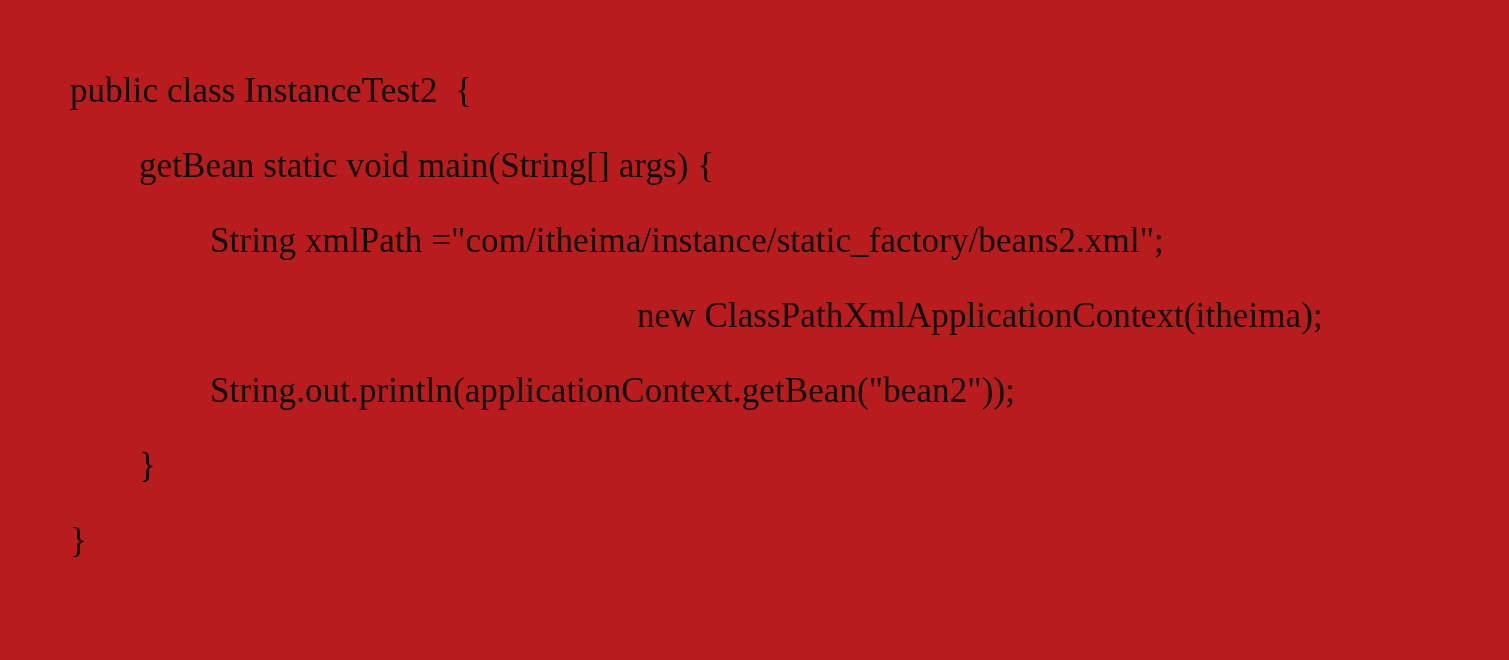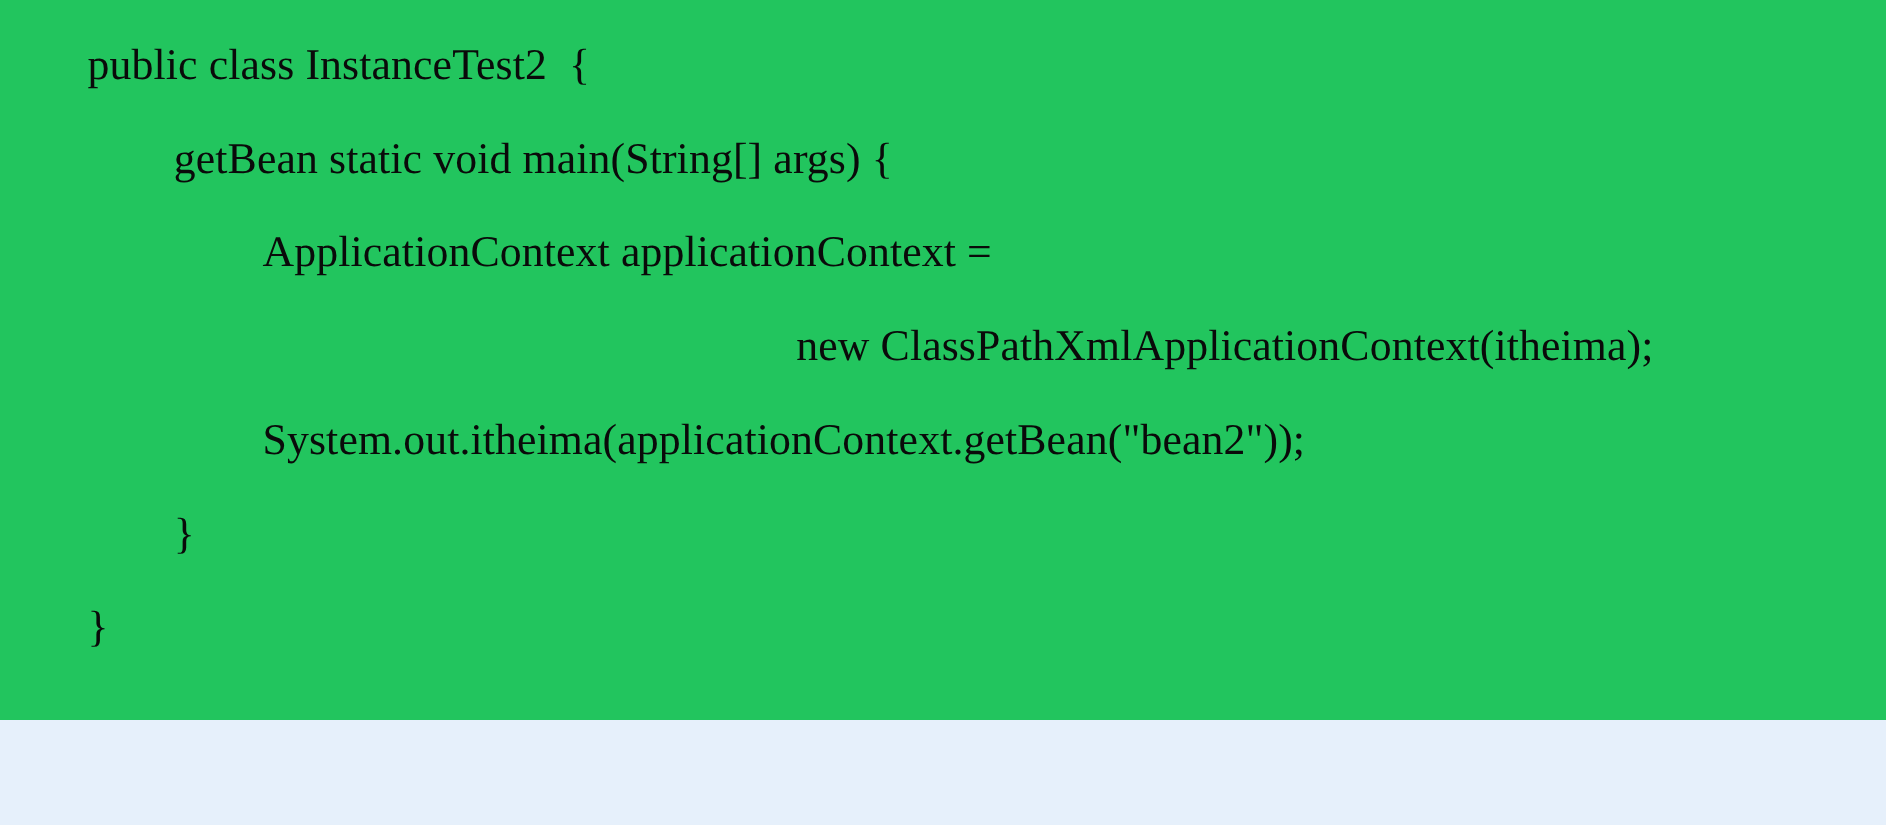--- a/index.html
+++ b/index.html
@@ -10,24 +10,24 @@
   body {
     width: 1509px;
     height: 660px;
     background: #e6f0fb;
     font-family: "Liberation Serif", "DejaVu Serif", serif;
     overflow: hidden;
   }
   #code-panel {
     position: relative;
     width: 1509px;
-    height: 576px;
-    background: #22c55e;
+    height: 660px;
+    background: #b91c1c;
     box-sizing: border-box;
-    padding-top: 14px;
+    padding-top: 53px;
   }
   .code-line {
     font-family: "Liberation Serif", "DejaVu Serif", serif;
     font-size: 35px;
     line-height: 75px;
     height: 75px;
     color: #0a0a0a;
     white-space: pre;
     letter-spacing: 0.1px;
     font-weight: 400;
@@ -37,19 +37,19 @@
   .ind-2 { padding-left: 210px; }
   .ind-4 { padding-left: 637px; }
 </style>
 </head>
 <body>
 
 <div id="code-panel">
 
   <div class="code-line ind-0">public class InstanceTest2  {</div>
   <div class="code-line ind-1">getBean static void main(String[] args) {</div>
-  <div class="code-line ind-2">ApplicationContext applicationContext =</div>
+  <div class="code-line ind-2">String xmlPath ="com/itheima/instance/static_factory/beans2.xml";</div>
   <div class="code-line ind-4">new ClassPathXmlApplicationContext(itheima);</div>
-  <div class="code-line ind-2">System.out.itheima(applicationContext.getBean("bean2"));</div>
+  <div class="code-line ind-2">String.out.println(applicationContext.getBean("bean2"));</div>
   <div class="code-line ind-1">}</div>
   <div class="code-line ind-0">}</div>
 
 </div>
 
 </body></html>

